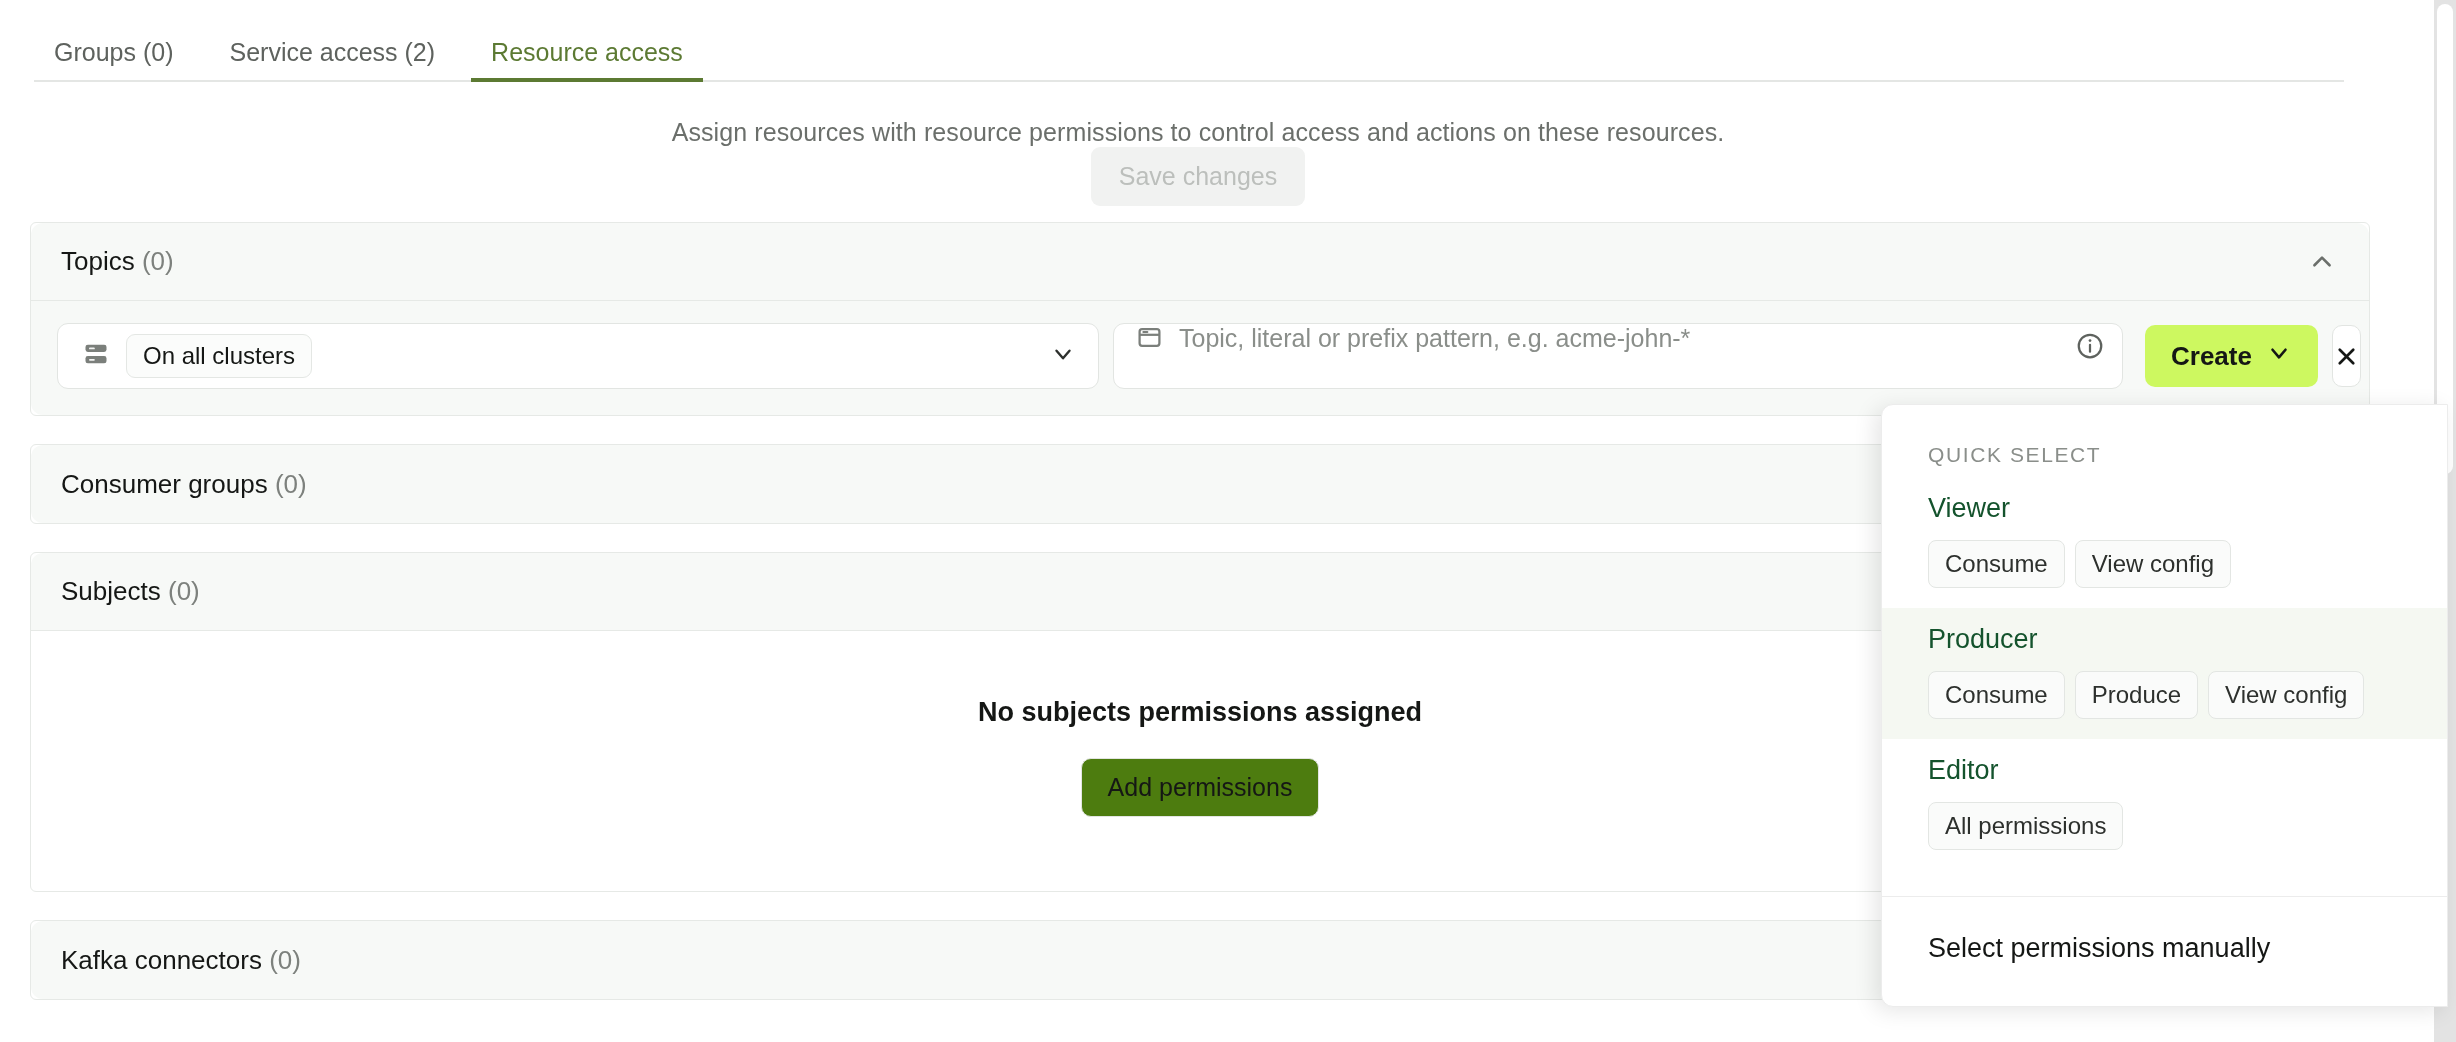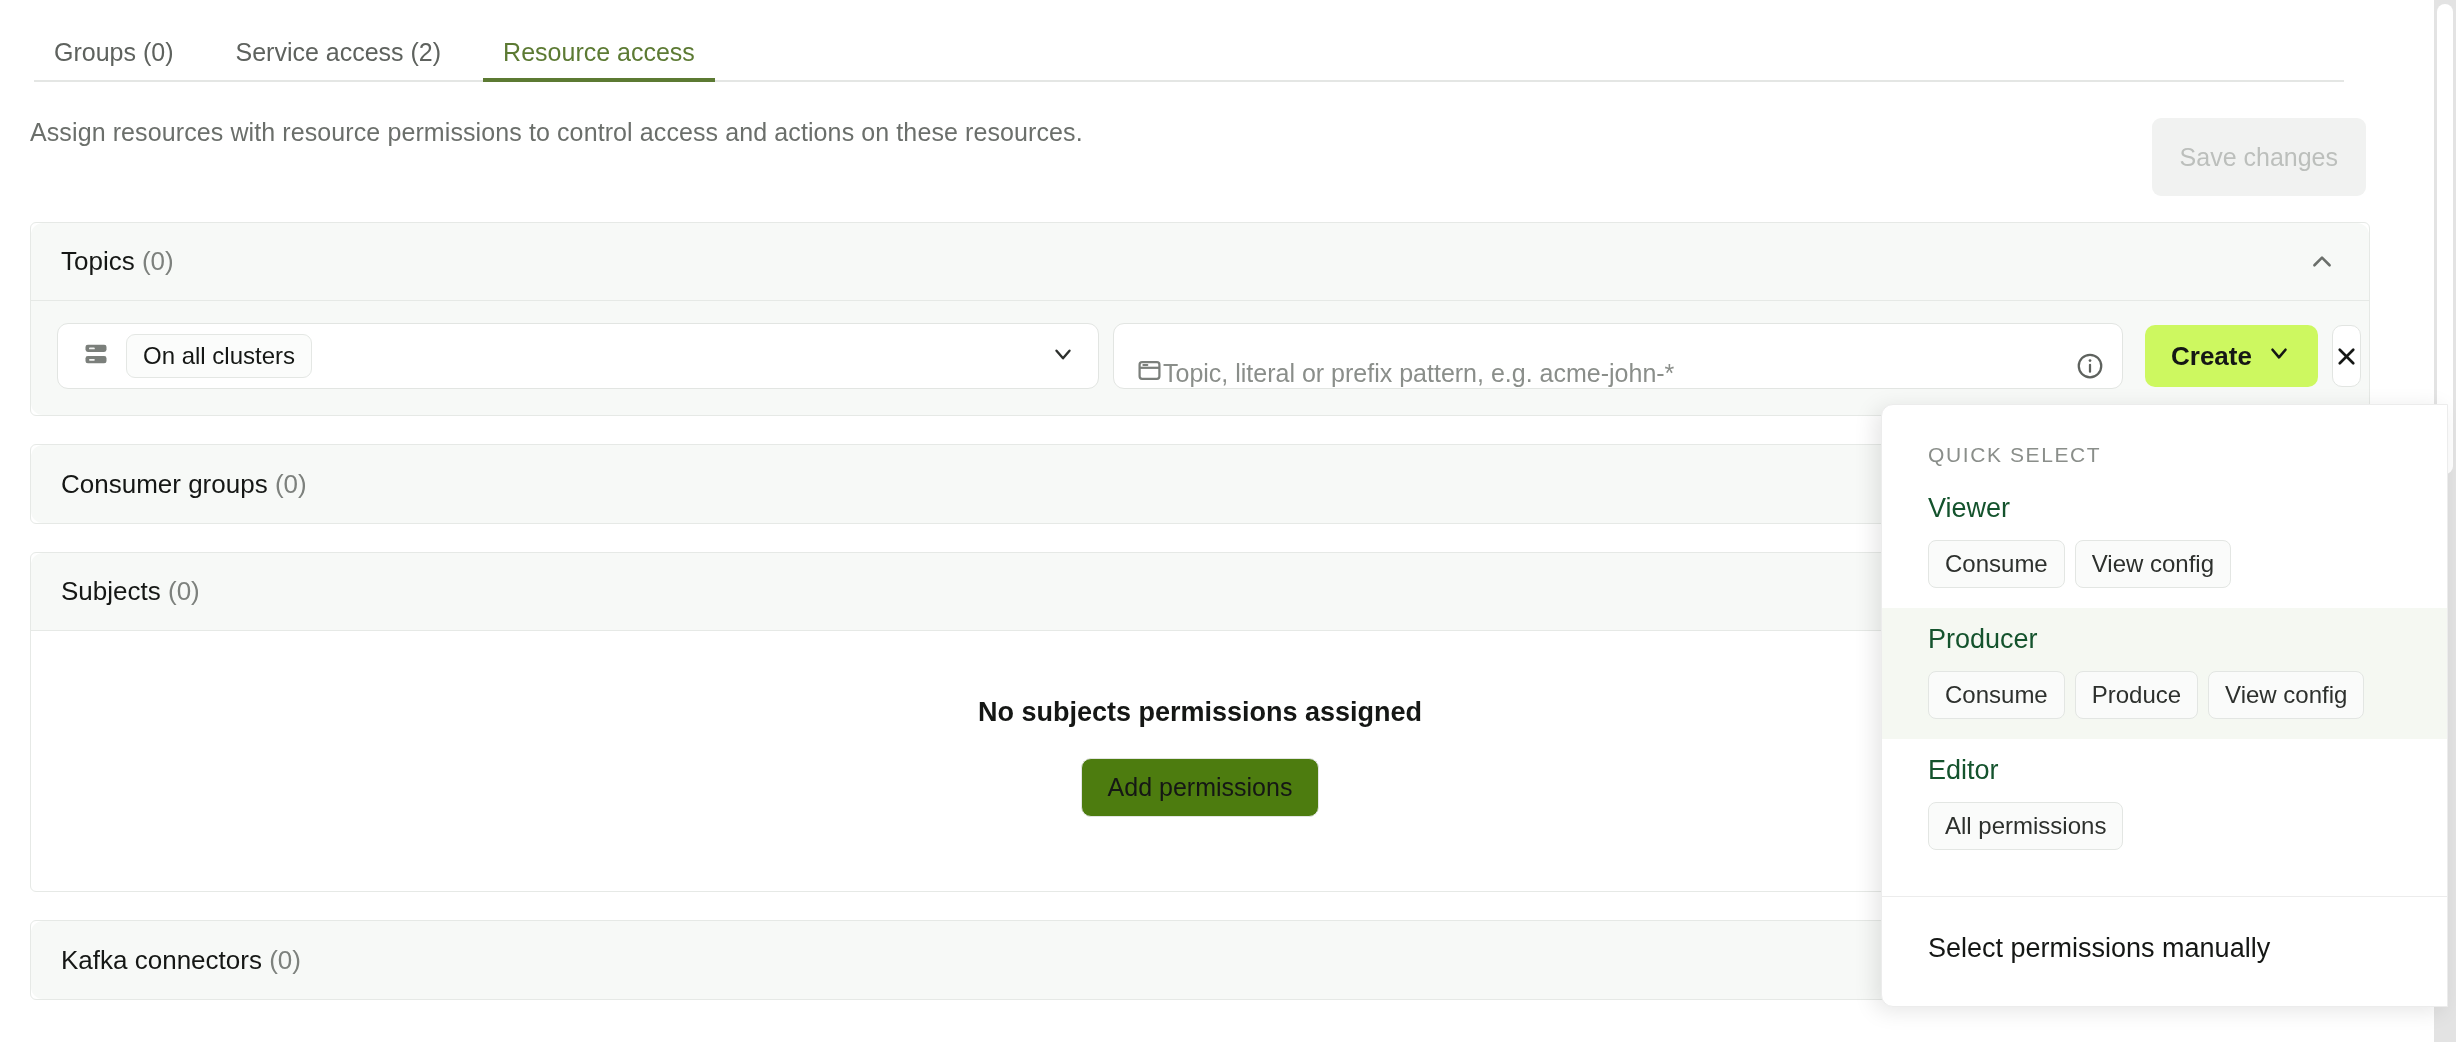--- a/index.html
+++ b/index.html
@@ -7,21 +7,21 @@
     width: 2456px; height: 1042px;
     background: #ffffff;
     font-family: "Liberation Sans", sans-serif;
     overflow: hidden;
   }
   .page { position: relative; width: 2456px; height: 1042px; background:#fff; }
 
   
   .tabbar {
     position: absolute; left: 0; top: 0; width: 2400px; height: 82px;
-    display: flex; align-items: flex-end; gap: 10px;
+    display: flex; align-items: flex-end; gap: 4px;
     padding-left: 34px;
   }
   .tabbar::after {
     content: ""; position: absolute; left: 34px; right: 56px; bottom: 0;
     height: 2px; background: #e4e6e4;
   }
   .tab {
     position: relative; font-size: 25px; color: #5e625e;
     padding: 0 26px 17px 26px; cursor: pointer; white-space: nowrap;
     line-height: 1;
@@ -29,22 +29,23 @@
   .tab:first-child { padding-left: 20px; }
   .tab.active { color: #5c7a33; }
   .tab.active::after {
     content: ""; position: absolute; left: 6px; right: 6px; bottom: 0;
     height: 4px; background: #5c7a33; z-index: 2;
   }
 
   
   .subheader {
     position: absolute; left: 0; top: 118px; width: 2400px; height: 78px;
-    display: flex; justify-content: space-between;
+    display: flex; align-items: center; justify-content: space-between;
     padding: 0 34px 0 30px;
+    flex-direction: column;
   }
   .subtitle { font-size: 25px; color: #6b6f6b; letter-spacing: .1px; }
   .save-btn {
     background: #f1f2f1; color: #bcbfbc; border: none; border-radius: 9px;
     font-size: 25px; font-family: inherit; padding: 15px 28px;
     cursor: default;
   }
 
   
   .panels { position: absolute; left: 30px; top: 222px; width: 2340px; }
@@ -75,21 +76,21 @@
   }
   .cluster-chip {
     border: 1px solid #e4e7e4; border-radius: 9px; background: #fbfcfb;
     padding: 7px 16px; font-size: 24px; color: #151715;
   }
   .spacer { flex: 1; }
 
   .topic-input {
     flex: 0 0 1010px; height: 66px; background: #fff;
     border: 1px solid #e2e5e2; border-radius: 11px;
-    display: flex; align-items: flex-end; padding: 0 10px 0 22px; 
+    display: flex; align-items: flex-start; padding: 0 10px 0 22px; gap: 16px;
   }
   .topic-input input {
     flex: 1; border: none; outline: none; font-size: 25px;
     font-family: inherit; color: #151715; background: transparent;
   }
   .topic-input input::placeholder { color: #8a8e8a; }
 
   .create-btn {
     height: 62px; background: #cdf860; border: none; border-radius: 10px;
     font-size: 26px; font-family: inherit; color: #151715; font-weight: bold;

